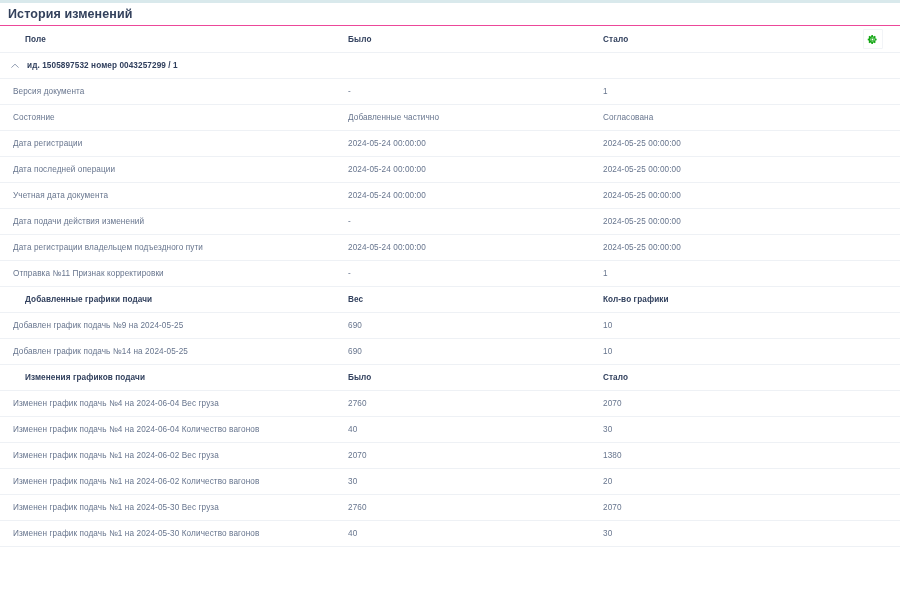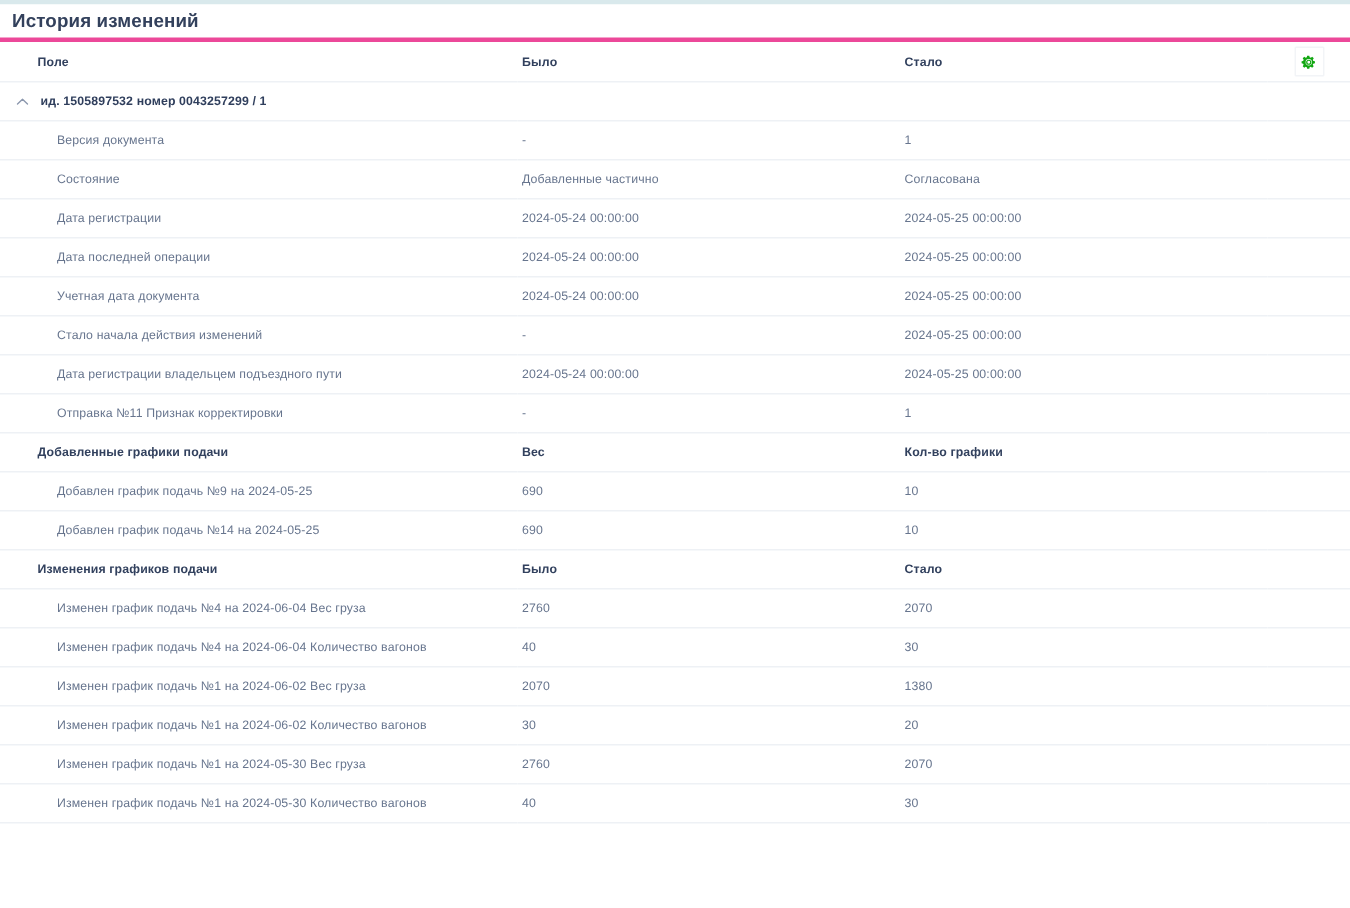--- a/index.html
+++ b/index.html
@@ -51,21 +51,21 @@
     background: #ffffff;
   }
 
   .history-card {
     position: absolute;
     top: 25px;
     left: 0;
     width: 900px;
     height: 580px;
     background: #ffffff;
-    border-top: 3px solid #ec4899;
+    border-top: 1px solid #ec4899;
     box-sizing: border-box;
     overflow: hidden;
   }
 
   .table {
     width: 900px;
     border-collapse: collapse;
     table-layout: fixed;
   }
 
@@ -165,21 +165,21 @@
   .section-row td.col-field  { padding-left: 25px; }
   .section-row td.col-before { padding-left: 3px; }
   .section-row td.col-after  { padding-left: 3px; }
 
   
   .data-row td {
     font-size: 8.2px;
     color: #67758e;
     letter-spacing: 0.1px;
   }
-  .data-row td.col-field  { padding-left: 38px; margin-top: 29px; }
+  .data-row td.col-field  { padding-left: 13px; margin-top: 29px; }
   .data-row td.col-before { padding-left: 3px; }
   .data-row td.col-after  { padding-left: 3px; }
   .data-row td.col-tools  { padding: 0; }
 
   .dash-value { color: #8e9ab0; }
 </style>
 </head>
 <body>
 
 <div class="app-shell">
@@ -256,21 +256,21 @@
             <td class="col-after">2024-05-25 00:00:00</td>
             <td class="col-tools"></td>
           </tr>
           <tr class="data-row">
             <td class="col-field">Учетная дата документа</td>
             <td class="col-before">2024-05-24 00:00:00</td>
             <td class="col-after">2024-05-25 00:00:00</td>
             <td class="col-tools"></td>
           </tr>
           <tr class="data-row">
-            <td class="col-field">Стало начала действия изменений</td>
+            <td class="col-field">Дата подачи действия изменений</td>
             <td class="col-before dash-value">-</td>
             <td class="col-after">2024-05-25 00:00:00</td>
             <td class="col-tools"></td>
           </tr>
           <tr class="data-row">
             <td class="col-field">Дата регистрации владельцем подъездного пути</td>
             <td class="col-before">2024-05-24 00:00:00</td>
             <td class="col-after">2024-05-25 00:00:00</td>
             <td class="col-tools"></td>
           </tr>

